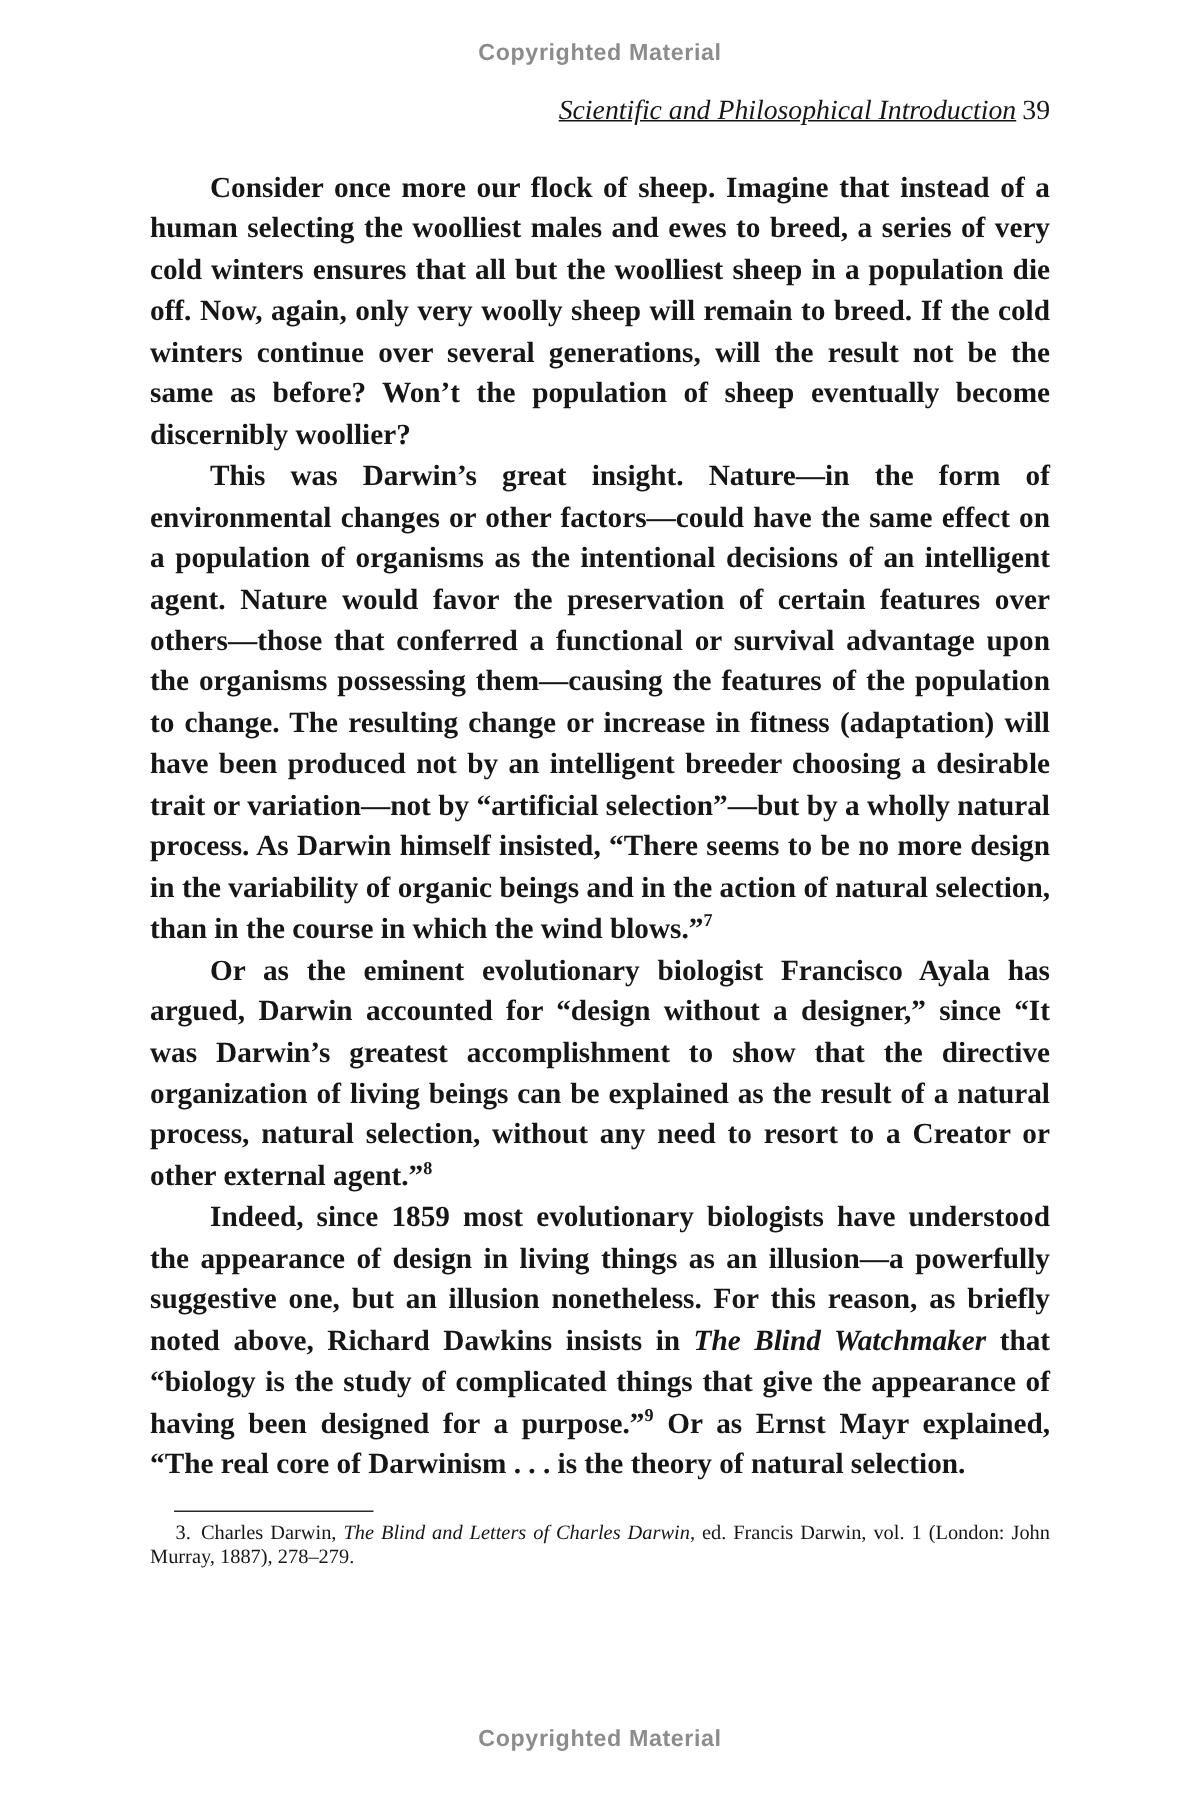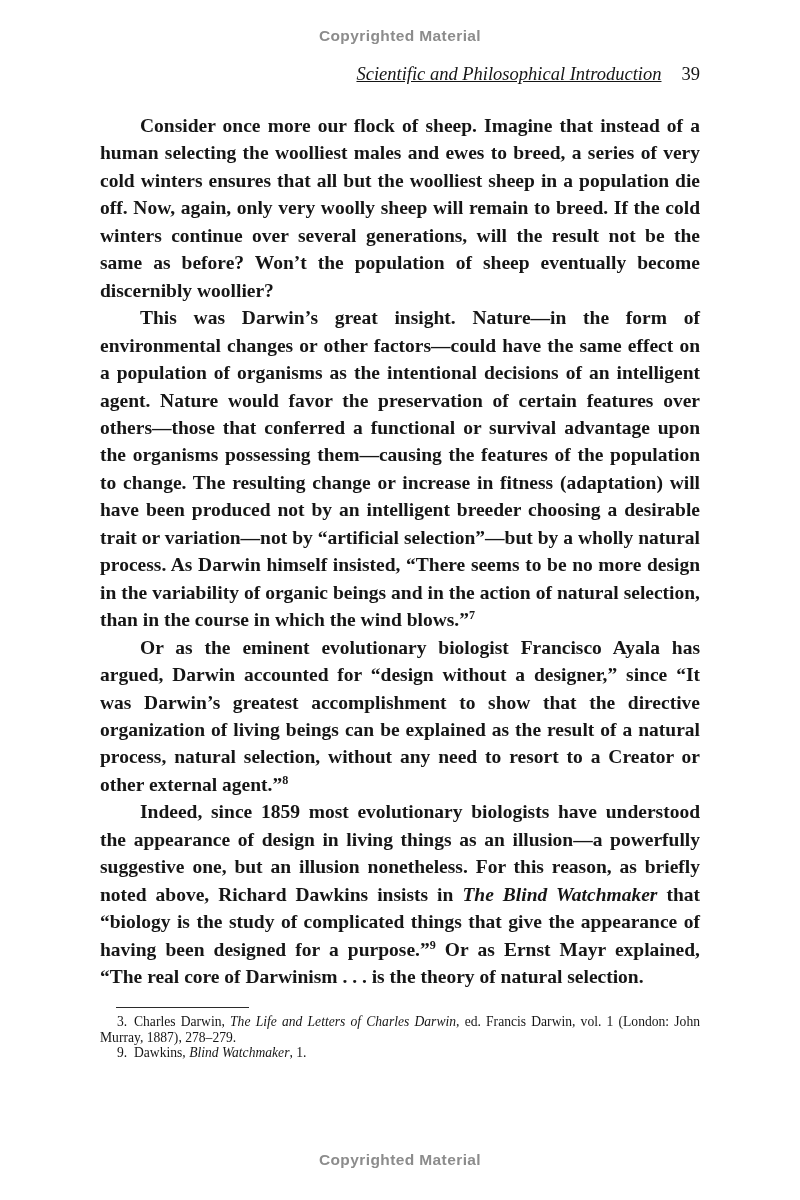--- a/index.html
+++ b/index.html
@@ -28,21 +28,21 @@
   .running-head {
     position: absolute;
     top: 64px;
     left: 100px;
     width: 600px;
     text-align: right;
     font-size: 18.5px;
     white-space: nowrap;
   }
   .running-head .rh-title { font-style: italic; text-decoration: underline; }
-  .running-head .rh-pageno { font-style: normal; margin-left: 20px; }
+  .running-head .rh-pageno { font-style: normal; margin-left: 4px; }
   .body-text {
     position: absolute;
     top: 112px;
     left: 100px;
     width: 600px;
     font-size: 19.5px;
     line-height: 27.45px;
     text-align: justify;
   }
   .body-text p { margin: 0; text-indent: 40px; font-weight: bold; }
@@ -85,19 +85,18 @@
   <div class="body-text">
       <p><span>Consider once more our flock of sheep. Imagine that instead of a human selecting the woolliest males and ewes to breed, a series of very cold winters ensures that all but the woolliest sheep in a population die off. Now, again, only very woolly sheep will remain to breed. If the cold winters continue over several generations, will the result not be the same as before? Won’t the population of sheep eventually become discernibly woollier?</span></p>
       <p><span>This was Darwin’s great insight. Nature—in the form of environmental changes or other factors—could have the same effect on a population of organisms as the intentional decisions of an intelligent agent. Nature would favor the preservation of certain features over others—those that conferred a functional or survival advantage upon the organisms possessing them—causing the features of the population to change. The resulting change or increase in fitness (adaptation) will have been produced not by an intelligent breeder choosing a desirable trait or variation—not by “artificial selection”—but by a wholly natural process. As Darwin himself insisted, “There seems to be no more design in the variability of organic beings and in the action of natural selection, than in the course in which the wind blows.”</span><sup>7</sup></p>
       <p><span>Or as the eminent evolutionary biologist Francisco Ayala has argued, Darwin accounted for “design without a designer,” since “It was Darwin’s greatest accomplishment to show that the directive organization of living beings can be explained as the result of a natural process, natural selection, without any need to resort to a Creator or other external agent.”</span><sup>8</sup></p>
       <p><span>Indeed, since 1859 most evolutionary biologists have understood the appearance of design in living things as an illusion—a powerfully suggestive one, but an illusion nonetheless. For this reason, as briefly noted above, Richard Dawkins insists in </span><i>The Blind Watchmaker</i><span> that “biology is the study of complicated things that give the appearance of having been designed for a purpose.”</span><sup>9</sup><span> Or as Ernst Mayr explained, “The real core of Darwinism . . . is the theory of natural selection.</span></p>
     </div>
 
   <div class="footnote-rule"></div>
 
   <div class="footnotes">
-      <p><span>3. Charles Darwin, </span><i>The Life and Letters of Charles Darwin</i><span>, ed. Francis Darwin, vol. 1 (London: John Murray, 1887), 278–279.</span></p>
-      <p><span>9. Dawkins, </span><i>Blind Watchmaker</i><span>, 1.</span></p>
+      <p><span>3. Charles Darwin, </span><i>The Blind and Letters of Charles Darwin</i><span>, ed. Francis Darwin, vol. 1 (London: John Murray, 1887), 278–279.</span></p>
     </div>
 
   <div class="watermark watermark-bottom">Copyrighted Material</div>
 
 </div>
 
 </body></html>

